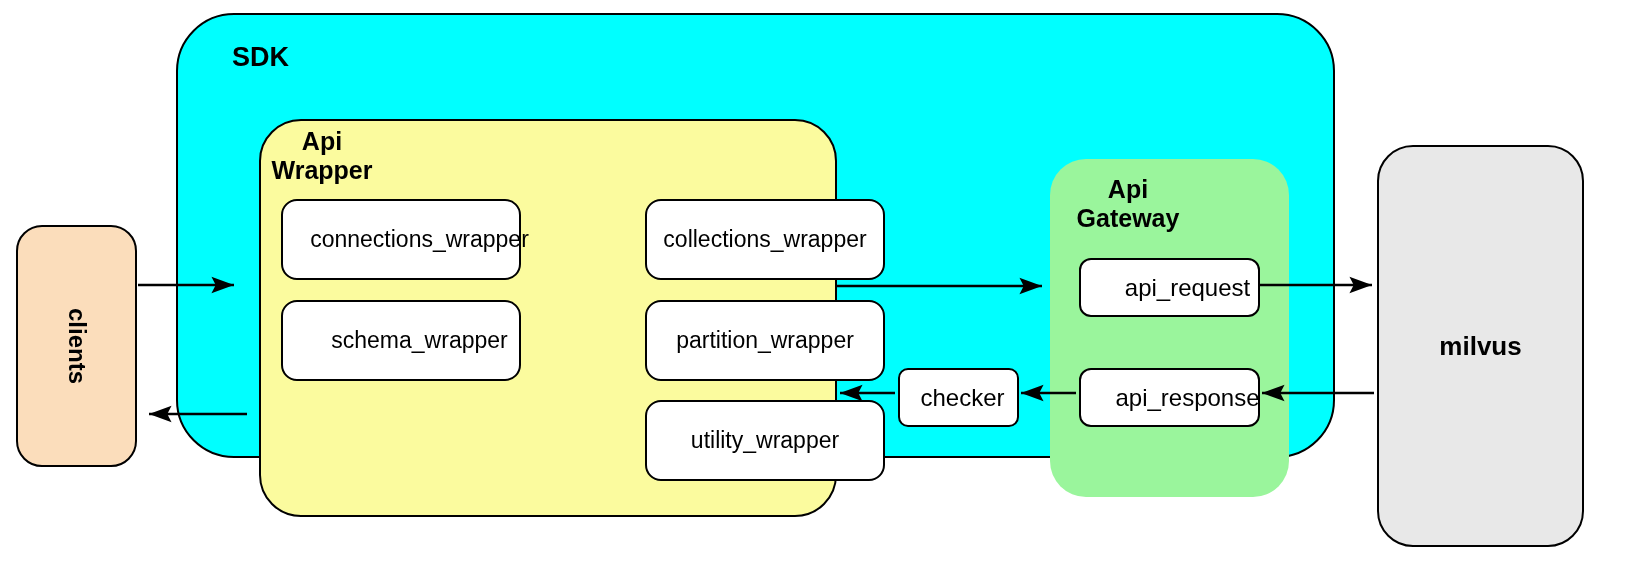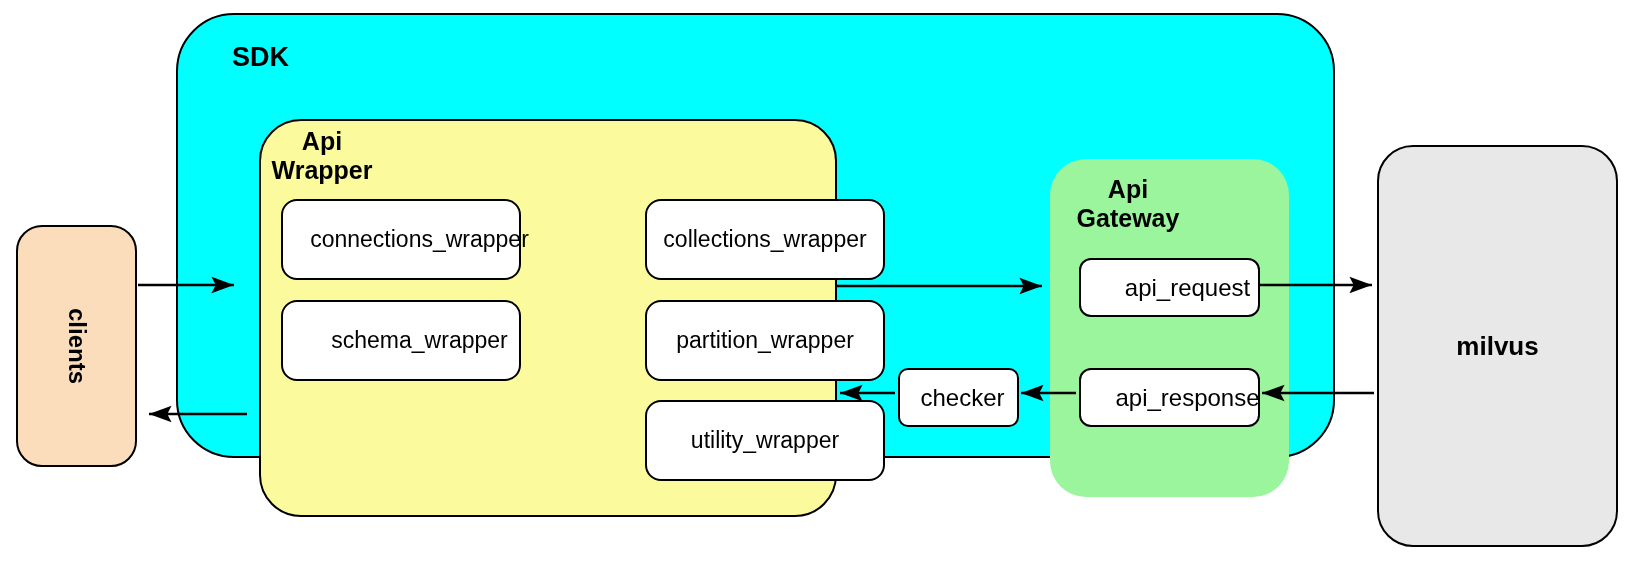--- a/index.html
+++ b/index.html
@@ -50,21 +50,21 @@
     position:absolute;left:29px;width:181px;height:59px;border-radius:12px;
     background:var(--box-fill,#ffffff);border:2px solid var(--border,#000);
     box-sizing:border-box;display:flex;align-items:center;justify-content:center;
     font-size:24px;
     padding-left:36px;
   }
   .gw-request{top:99px;}
   .gw-response{top:209px;}
 
   .milvus{
-    left:1377px;top:145px;width:241px;height:402px;border-radius:36px;
+    left:1377px;top:145px;width:207px;height:402px;border-radius:36px;
     background:var(--milvus-fill,#e8e8e8);font-size:26px;font-weight:bold;
   }
 
   .clients{
     left:16px;top:225px;width:121px;height:242px;border-radius:26px;
     background:var(--clients-fill,#fbddbb);font-size:24px;font-weight:bold;
   }
   .clients span{writing-mode:vertical-rl;}
 
   .arrows{position:absolute;left:0;top:0;z-index:10;pointer-events:none;}

